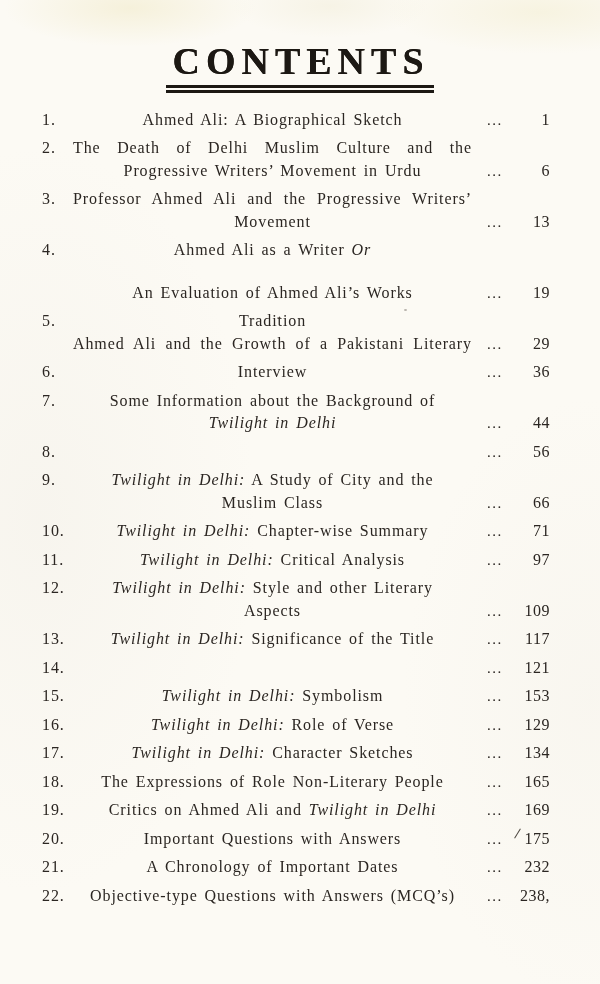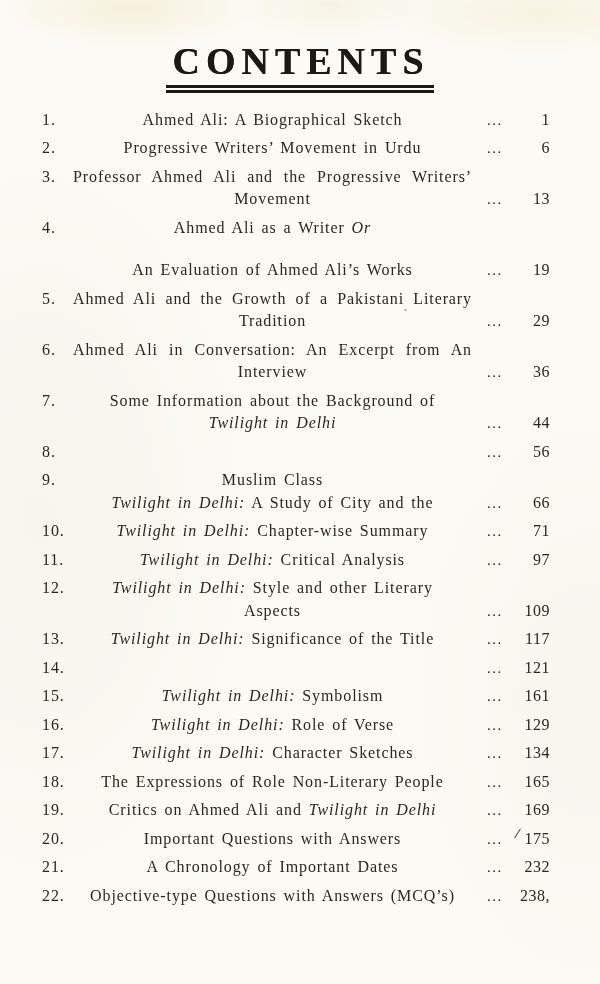--- a/index.html
+++ b/index.html
@@ -120,20 +120,21 @@
         <div class="num">1.</div>
         <div class="tblock">
           <div class="line"><span class="rm">Ahmed Ali: A Biographical Sketch</span></div>
         </div>
         <div class="leader">...</div>
         <div class="pageno">1</div>
       </div>
       <div class="entry">
         <div class="num">2.</div>
         <div class="tblock">
+          <div class="line fill"><span class="rm">The Death of Delhi Muslim Culture and the</span></div>
           <div class="line"><span class="rm">Progressive Writers’ Movement in Urdu</span></div>
         </div>
         <div class="leader">...</div>
         <div class="pageno">6</div>
       </div>
       <div class="entry">
         <div class="num">3.</div>
         <div class="tblock">
           <div class="line fill"><span class="rm">Professor Ahmed Ali and the Progressive Writers’</span></div>
           <div class="line"><span class="rm">Movement</span></div>
@@ -146,30 +147,29 @@
         <div class="tblock">
           <div class="line"><span class="rm">Ahmed Ali as a Writer </span><span class="it">Or</span></div>
           <div class="line gap"><span class="rm">An Evaluation of Ahmed Ali’s Works</span></div>
         </div>
         <div class="leader">...</div>
         <div class="pageno">19</div>
       </div>
       <div class="entry">
         <div class="num">5.</div>
         <div class="tblock">
+          <div class="line"><span class="rm">Tradition</span></div>
           <div class="line fill"><span class="rm">Ahmed Ali and the Growth of a Pakistani Literary</span></div>
-          <div class="line"><span class="rm">Tradition</span></div>
         </div>
         <div class="leader">...</div>
         <div class="pageno">29</div>
       </div>
       <div class="entry">
         <div class="num">6.</div>
         <div class="tblock">
-          <div class="line fill"><span class="rm">Ahmed Ali in Conversation: An Excerpt from An</span></div>
           <div class="line"><span class="rm">Interview</span></div>
         </div>
         <div class="leader">...</div>
         <div class="pageno">36</div>
       </div>
       <div class="entry">
         <div class="num">7.</div>
         <div class="tblock">
           <div class="line"><span class="rm">Some Information about the Background of</span></div>
           <div class="line"><span class="it">Twilight in Delhi</span></div>
@@ -178,22 +178,22 @@
         <div class="pageno">44</div>
       </div>
       <div class="entry">
         <div class="num">8.</div>
         <div class="leader">...</div>
         <div class="pageno">56</div>
       </div>
       <div class="entry">
         <div class="num">9.</div>
         <div class="tblock">
+          <div class="line"><span class="it">Twilight in Delhi:</span><span class="rm"> A Study of City and the</span></div>
           <div class="line"><span class="rm">Muslim Class</span></div>
-          <div class="line"><span class="it">Twilight in Delhi:</span><span class="rm"> A Study of City and the</span></div>
         </div>
         <div class="leader">...</div>
         <div class="pageno">66</div>
       </div>
       <div class="entry">
         <div class="num">10.</div>
         <div class="tblock">
           <div class="line"><span class="it">Twilight in Delhi:</span><span class="rm"> Chapter-wise Summary</span></div>
         </div>
         <div class="leader">...</div>
@@ -228,21 +228,21 @@
         <div class="num">14.</div>
         <div class="leader">...</div>
         <div class="pageno">121</div>
       </div>
       <div class="entry">
         <div class="num">15.</div>
         <div class="tblock">
           <div class="line"><span class="it">Twilight in Delhi:</span><span class="rm"> Symbolism</span></div>
         </div>
         <div class="leader">...</div>
-        <div class="pageno">161</div>
+        <div class="pageno">153</div>
       </div>
       <div class="entry">
         <div class="num">16.</div>
         <div class="tblock">
           <div class="line"><span class="it">Twilight in Delhi:</span><span class="rm"> Role of Verse</span></div>
         </div>
         <div class="leader">...</div>
         <div class="pageno">129</div>
       </div>
       <div class="entry">

